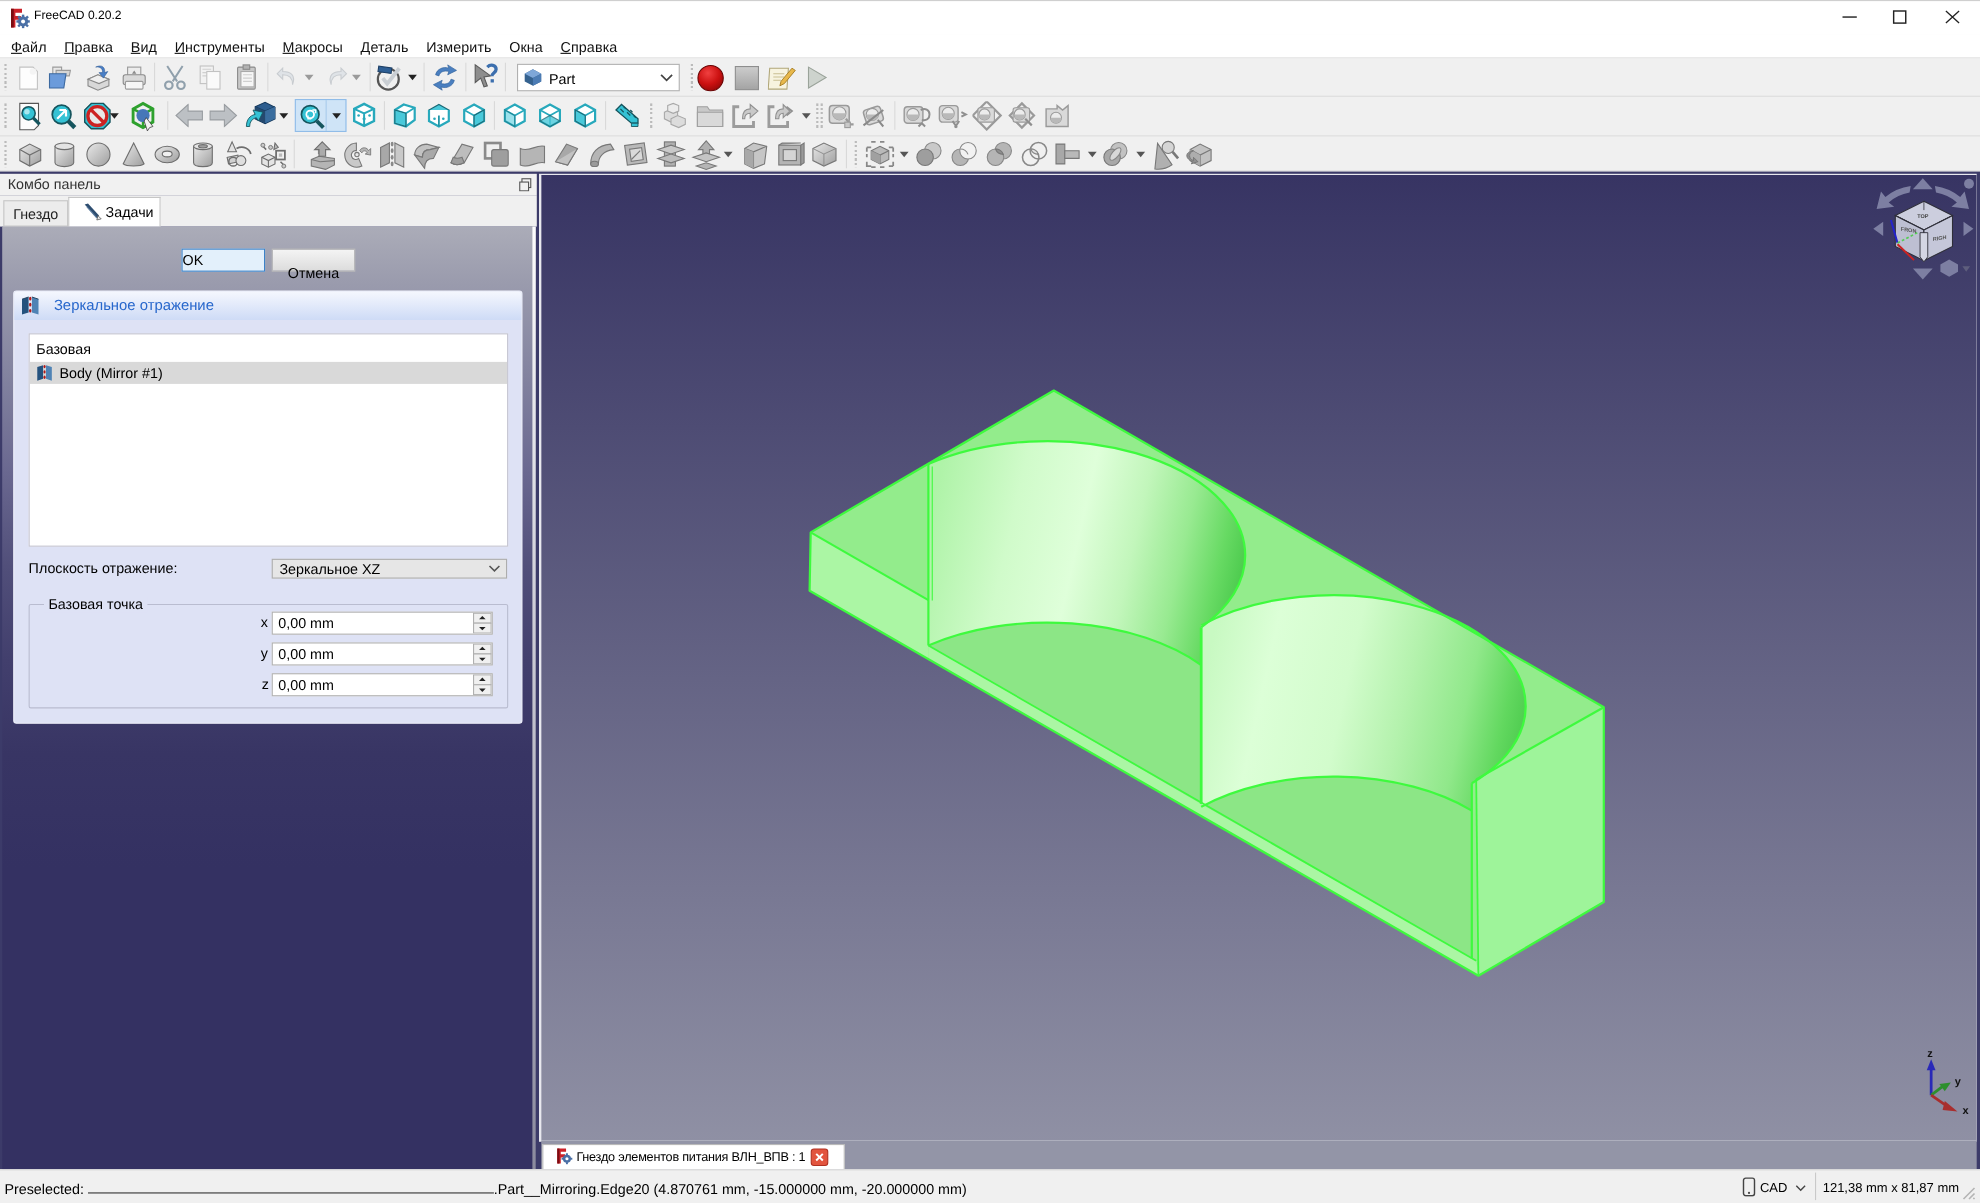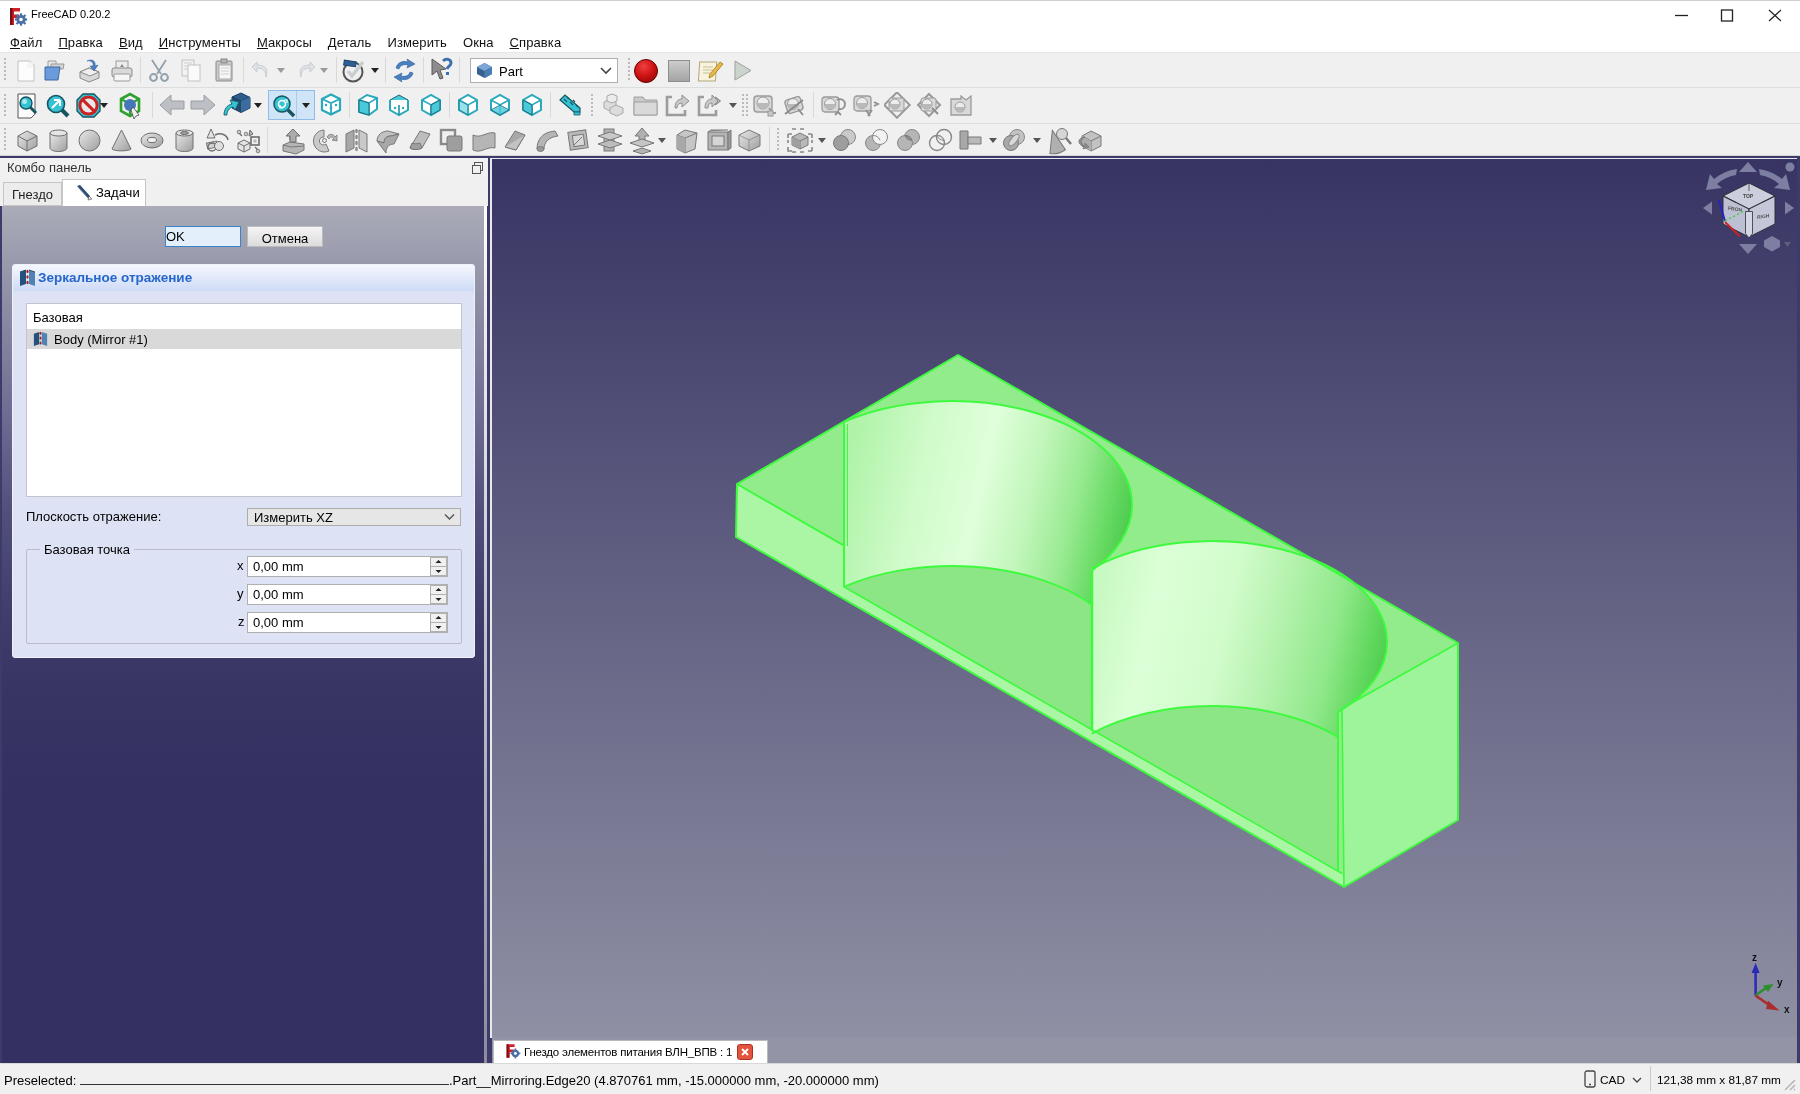--- a/index.html
+++ b/index.html
@@ -509,51 +509,51 @@
 <svg class="ab" style="left:75px;top:184px" width="18" height="18" viewBox="0 0 18 18">
     <path d="M2 2l3-1 10 11-1 3z" fill="#2d4d70"></path>
     <path d="M14 12l3 3-4 1z" fill="#e8e8e8" stroke="#444" stroke-width="0.6"></path>
     <path d="M4 4l9 10" stroke="#5a7a9e" stroke-width="1"></path>
   </svg>
 <div class="ab" style="left:96px;top:185px;font-size:13px;color:#000">Задачи</div>
 <div class="ab" style="left:2px;top:206px;width:485px;height:857px;background:linear-gradient(#abacb8 0%,#9a9bad 6%,#82829f 16%,#6a6890 26%,#514f7a 36%,#423f6d 46%,#383564 56%,#343162 68%,#343162 100%)"></div>
 <div class="ab" style="left:484px;top:206px;width:3px;height:857px;background:linear-gradient(#fdfdfd 0%,#cfcfd8 40%,#8b8b9e 100%)"></div>
 
 <div class="ab" style="left:165px;top:226px;width:76px;height:21px;background:#e3f0fb;border:1px solid #3c82c8;font-size:13px;text-align:left;padding-top:2px">OK</div>
-<div class="ab" style="left:247px;top:226px;width:76px;height:21px;background:linear-gradient(#f4f4f4,#dcdcdc);border:1px solid #bbb;font-size:13px;text-align:center;padding-top:4px">Отмена</div>
+<div class="ab" style="left:247px;top:226px;width:76px;height:21px;background:linear-gradient(#f4f4f4,#dcdcdc);border:1px solid #bbb;font-size:13px;text-align:center;padding-top:14px">Отмена</div>
 
 <div class="ab" style="left:12px;top:264px;width:463px;height:394px;background:#dee2f5;border:1px solid #eef0fa;border-radius:3px"></div>
 <div class="ab" style="left:13px;top:265px;width:461px;height:26px;background:linear-gradient(#f5f7fe,#cedbf6);border-radius:3px 3px 0 0"></div>
 <svg class="ab" style="left:19px;top:269px" width="17" height="18" viewBox="0 0 17 18">
     <path d="M1 3l6-2v14l-6 2z" fill="#24527e"></path>
     <path d="M16 3l-6-2v14l6 2z" fill="#4f83b5"></path>
     <path d="M7 1l-6 2M10 1l6 2" stroke="#17354f" stroke-width="0.8"></path>
     <g fill="#b01818">
       <ellipse cx="8.5" cy="2.5" rx="1.1" ry="1.7"></ellipse>
       <ellipse cx="8.5" cy="8" rx="1.1" ry="1.7"></ellipse>
       <ellipse cx="8.5" cy="13.5" rx="1.1" ry="1.7"></ellipse>
     </g>
   </svg>
-<div class="ab" style="left:38px;top:270px;font-size:13.5px;font-weight:bold;color:#2767cc">Зеркальное отражение</div>
+<div class="ab" style="left:49px;top:270px;font-size:13.5px;font-weight:normal;color:#2767cc">Зеркальное отражение</div>
 <div class="ab" style="left:26px;top:303px;width:436px;height:194px;background:#fff;border:1px solid #c3c3d0"></div>
 <div class="ab" style="left:33px;top:310px;font-size:13px;color:#000">Базовая</div>
 <div class="ab" style="left:27px;top:329px;width:434px;height:20px;background:#d9d9d9"></div>
 <svg class="ab" style="left:33px;top:331px" width="15" height="16" viewBox="0 0 17 18">
     <path d="M1 3l6-2v14l-6 2z" fill="#24527e"></path>
     <path d="M16 3l-6-2v14l6 2z" fill="#4f83b5"></path>
     <g fill="#b01818">
       <ellipse cx="8.5" cy="2.5" rx="1.1" ry="1.7"></ellipse>
       <ellipse cx="8.5" cy="8" rx="1.1" ry="1.7"></ellipse>
       <ellipse cx="8.5" cy="13.5" rx="1.1" ry="1.7"></ellipse>
     </g>
   </svg>
 <div class="ab" style="left:54px;top:332px;font-size:13px;color:#000">Body (Mirror #1)</div>
 <div class="ab" style="left:26px;top:509px;font-size:13px;color:#000">Плоскость отражение:</div>
 <div class="ab" style="left:247px;top:508px;width:214px;height:18px;background:#e6e6e6;border:1px solid #adadad"></div>
-<div class="ab" style="left:254px;top:510px;font-size:13px;color:#000">Измерить XZ</div>
+<div class="ab" style="left:254px;top:510px;font-size:13px;color:#000">Зеркальное XZ</div>
 <svg class="ab" style="left:444px;top:513px" width="11" height="8" viewBox="0 0 11 8">
     <path d="M1 1.5l4.5 4.5L10 1.5" stroke="#555" stroke-width="1.4" fill="none"></path>
   </svg>
 
 <div class="ab" style="left:26px;top:549px;width:436px;height:95px;border:1px solid #b9bcd0;border-radius:2px"></div>
 <div class="ab" style="left:40px;top:542px;background:#dee2f5;padding:0 4px;font-size:13px;color:#000">Базовая точка</div>
 <div class="ab" style="left:237px;top:558px;font-size:13px">x</div>
 <div class="ab" style="left:237px;top:586px;font-size:13px">y</div>
 <div class="ab" style="left:238px;top:614px;font-size:13px">z</div>
 <div class="ab" style="left:247px;top:556px;width:201px;height:21px;background:#fff;border:1px solid #b0b0b0"></div>

